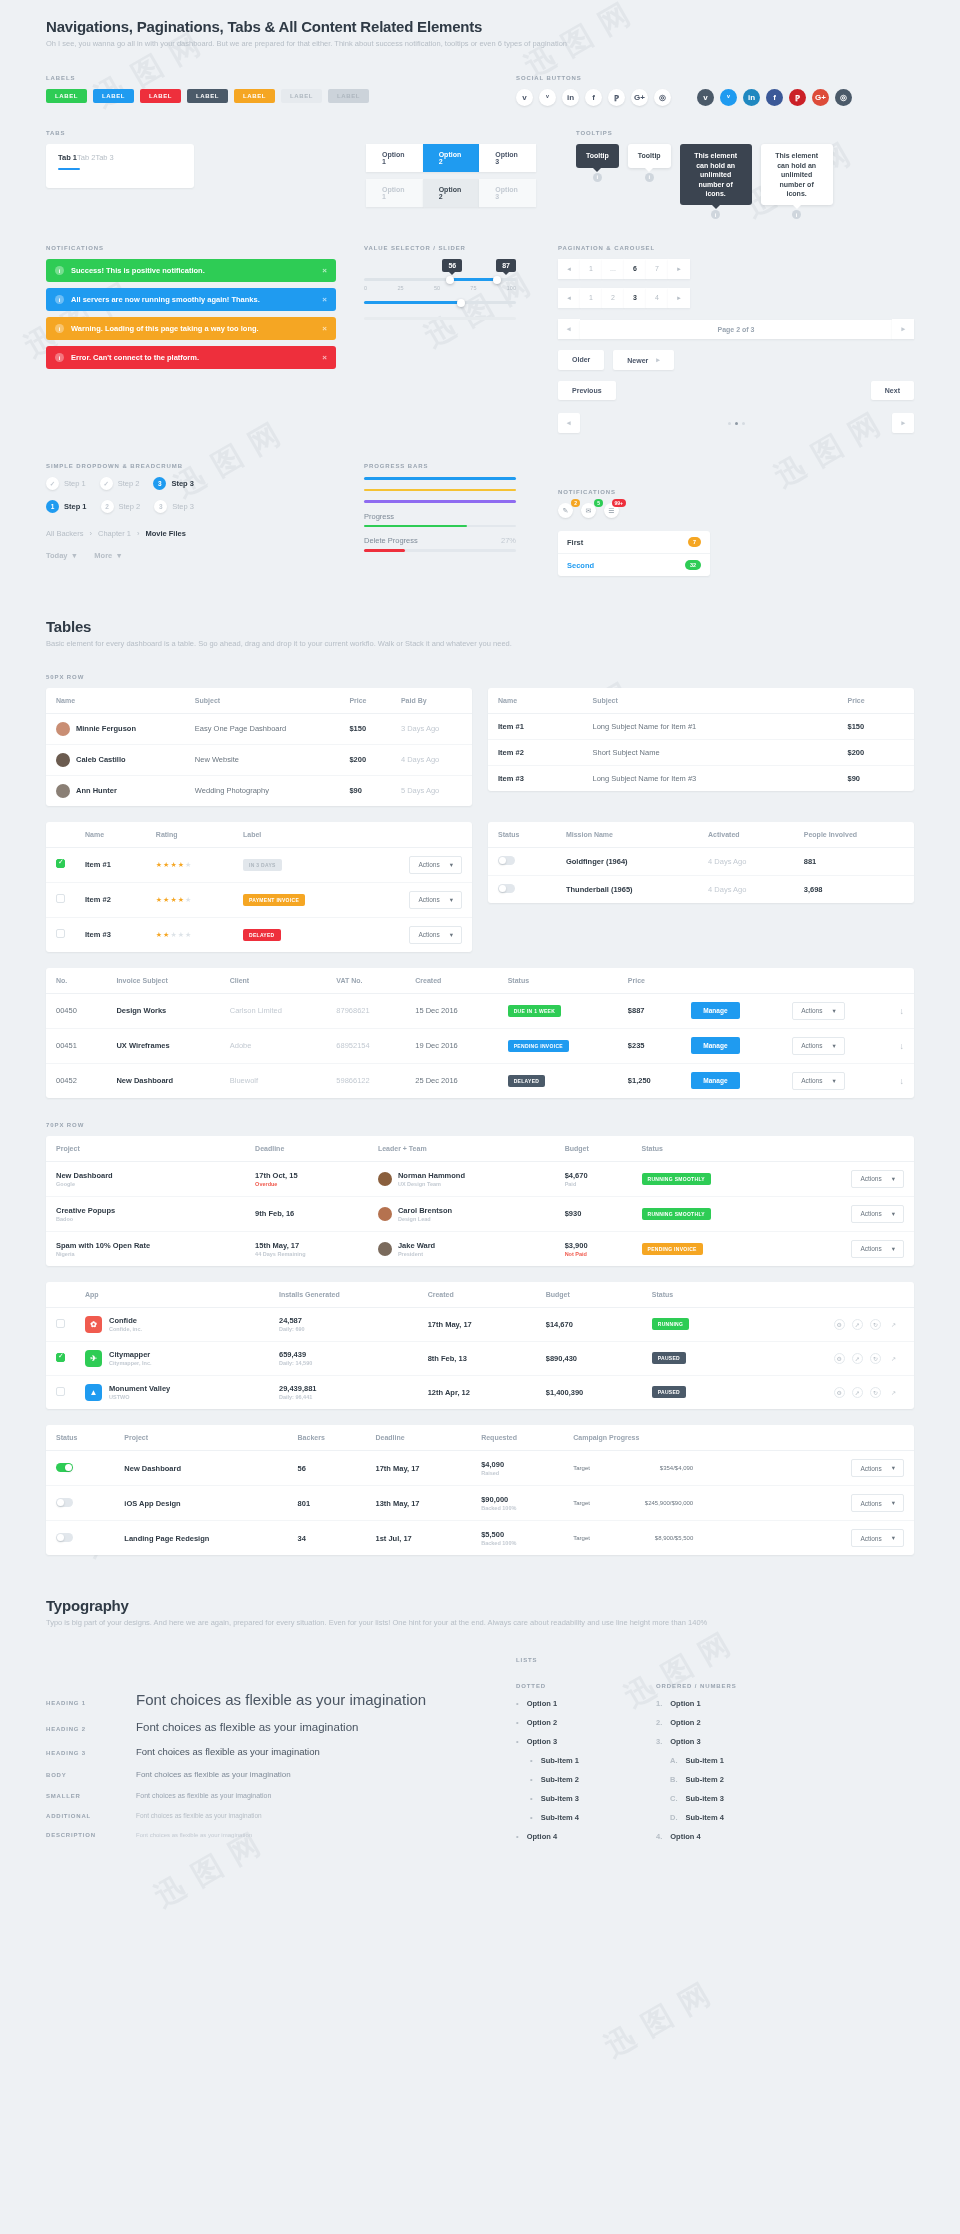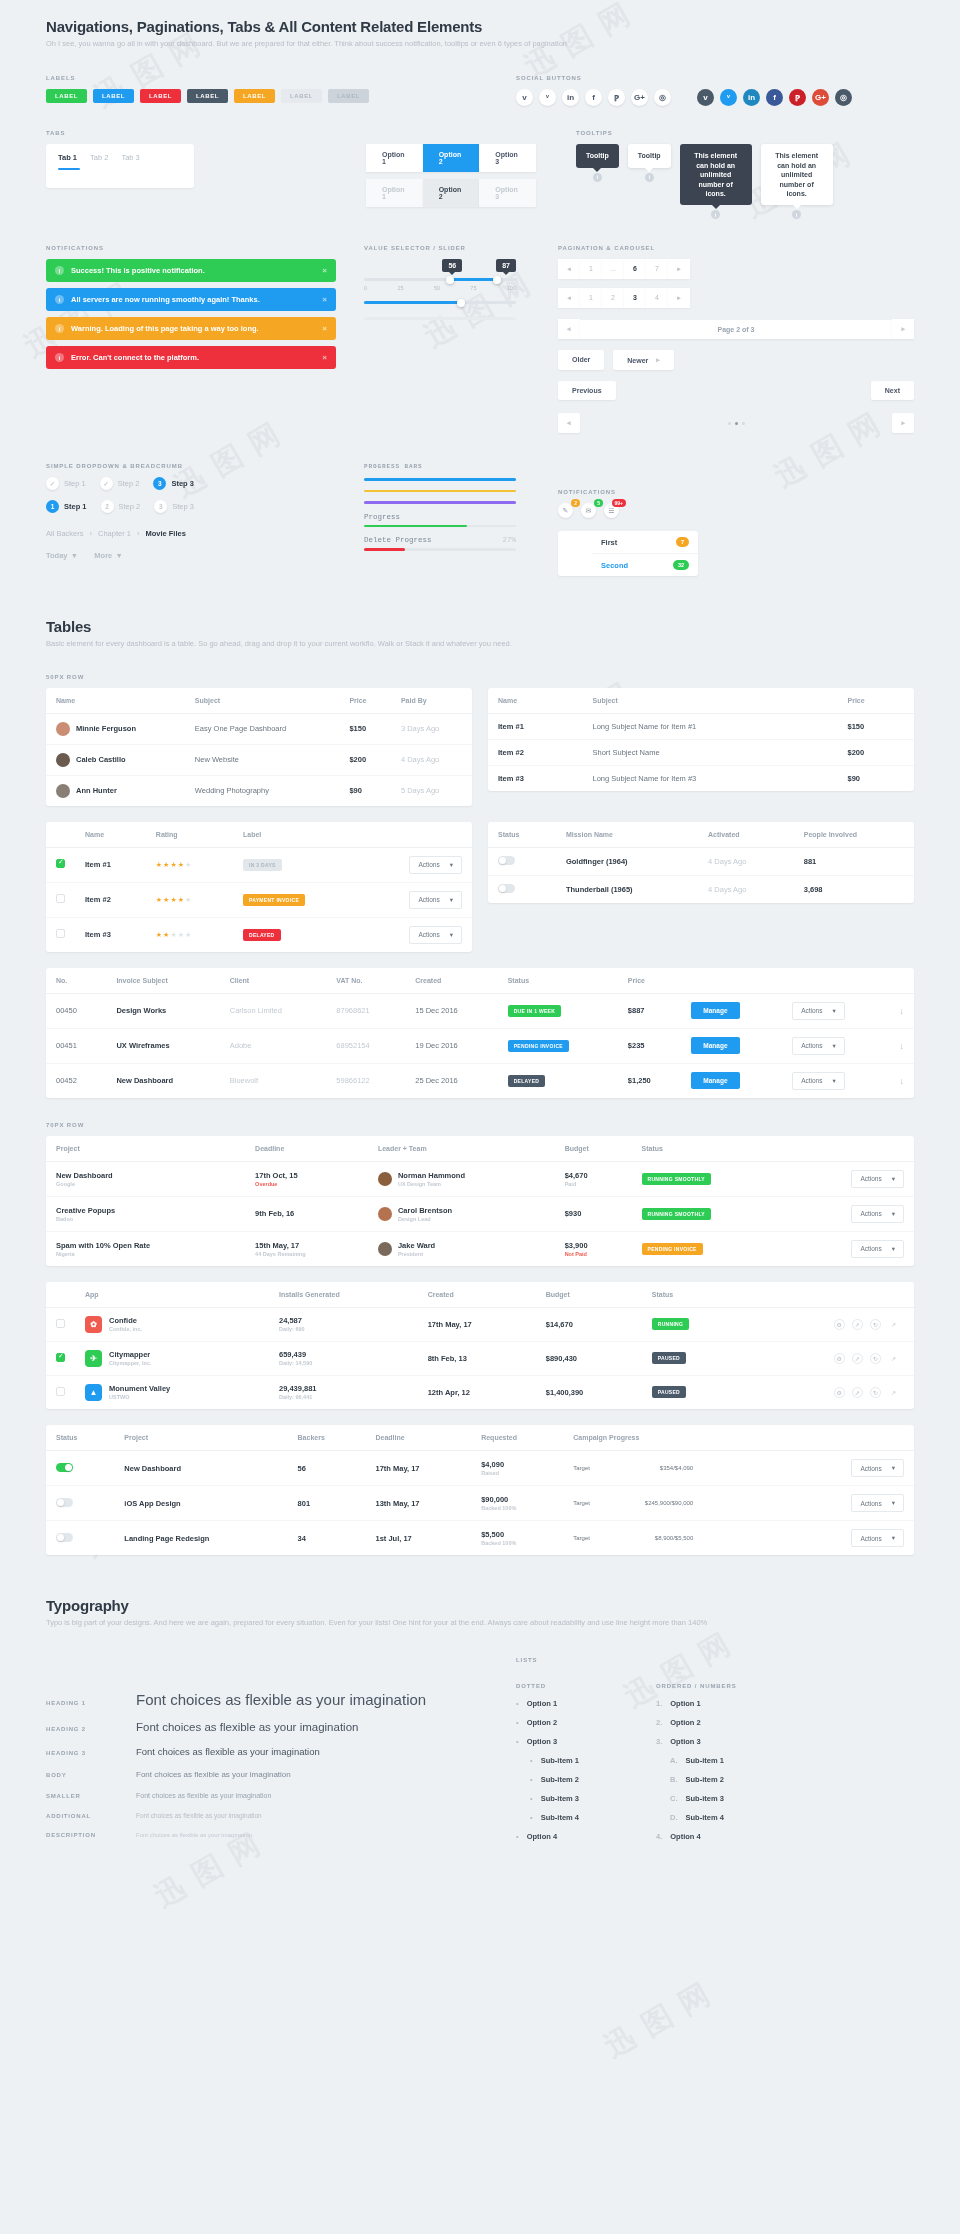--- a/index.html
+++ b/index.html
@@ -29,21 +29,21 @@
   
   .socials{display:flex;gap:6px;}
   .soc{width:17px;height:17px;border-radius:50%;display:flex;align-items:center;
        justify-content:center;font-size:8px;font-weight:700;}
   .soc.light{background:#fff;color:#4a5568;box-shadow:0 1px 2px rgba(40,50,60,.12);}
   .soc.dark{color:#fff;}
 
   
   .tabcard{background:#fff;border-radius:3px;box-shadow:0 1px 2px rgba(40,50,60,.07);
            width:148px;height:44px;padding:9px 12px;}
-  .tabrow{display:flex;gap:13px;align-items:flex-start;}
+  .tabrow{display:flex;align-items:flex-start;}
   .tabitem{font-size:7.5px;color:#b6bec6;position:relative;padding-bottom:8px;}
   .tabitem.on{color:#2f3a45;font-weight:700;}
   .tabitem.on:after{content:"";position:absolute;left:0;bottom:0;width:22px;height:2px;background:#2196f3;border-radius:1px;}
 
   .segbar{display:flex;}
   .seg{background:#fff;font-size:7px;font-weight:600;color:#4a5568;
        padding:7px 16px;box-shadow:0 1px 2px rgba(40,50,60,.07);}
   .seg.blue{background:#1f9bf0;color:#fff;}
   .seg.muted{color:#c3cad2;background:#f7f9fa;}
   .seg.greyon{background:#e7ebee;color:#3d4852;}
@@ -98,21 +98,21 @@
 
   .crumb{display:flex;align-items:center;gap:6px;font-size:7.5px;color:#b6bec6;}
   .crumb .cur{color:#2f3a45;font-weight:700;}
 
   
   .bar{height:2.5px;border-radius:2px;background:#e2e7ec;position:relative;margin-bottom:9px;}
   .bar i{position:absolute;left:0;top:0;height:2.5px;border-radius:2px;display:block;}
   .plabel{font-size:7.5px;color:#7f8b98;margin-bottom:4px;display:flex;justify-content:space-between;}
 
   
-  .nlist{background:#fff;border-radius:3px;box-shadow:0 1px 2px rgba(40,50,60,.07);width:140px;padding-left:34px;}
+  .nlist{background:#fff;border-radius:3px;box-shadow:0 1px 2px rgba(40,50,60,.07);width:152px;}
   .nitem{display:flex;align-items:center;padding:6px 9px;font-size:7.5px;border-bottom:1px solid #f0f3f5;}
   .nitem:last-child{border-bottom:none;}
   .nbadge{margin-left:auto;font-size:5.5px;color:#fff;padding:2px 5px;border-radius:8px;font-weight:700;}
 
   .bigbadge{display:flex;gap:8px;}
   .bb{width:15px;height:15px;border-radius:50%;display:flex;align-items:center;justify-content:center;
       background:#fff;box-shadow:0 1px 2px rgba(40,50,60,.12);font-size:7px;position:relative;color:#8e99a4;}
   .bb span{position:absolute;top:-4px;right:-7px;font-size:5px;color:#fff;padding:1px 3px;border-radius:6px;font-weight:700;}
 
   
@@ -415,21 +415,21 @@
           <span>›</span>
           <span class="cur">Movie Files</span>
         </div>
       <div style="display:flex;gap:18px;margin-top:13px;font-weight:bold;" id="selects">
           <span style="font-size:7.5px;color:#b6bec6;display:flex;gap:5px;align-items:center;">
    Today <span>▾</span></span>
           <span style="font-size:7.5px;color:#b6bec6;display:flex;gap:5px;align-items:center;">
    More <span>▾</span></span>
         </div>
     </div>
-    <div style="width:180px;padding-left:28px;font-family:Liberation Mono, monospace;">
+    <div style="width:180px;padding-left:28px;">
       <div class="lbl">PROGRESS BARS</div>
       <div id="progress-bars">
           <div class="bar">
             <i style="background:#1f9bf0;width:100%"></i>
           </div>
           <div class="bar">
             <i style="background:#f5c234;width:100%"></i>
           </div>
           <div class="bar">
             <i style="background:#8e6bf0;width:100%"></i>

